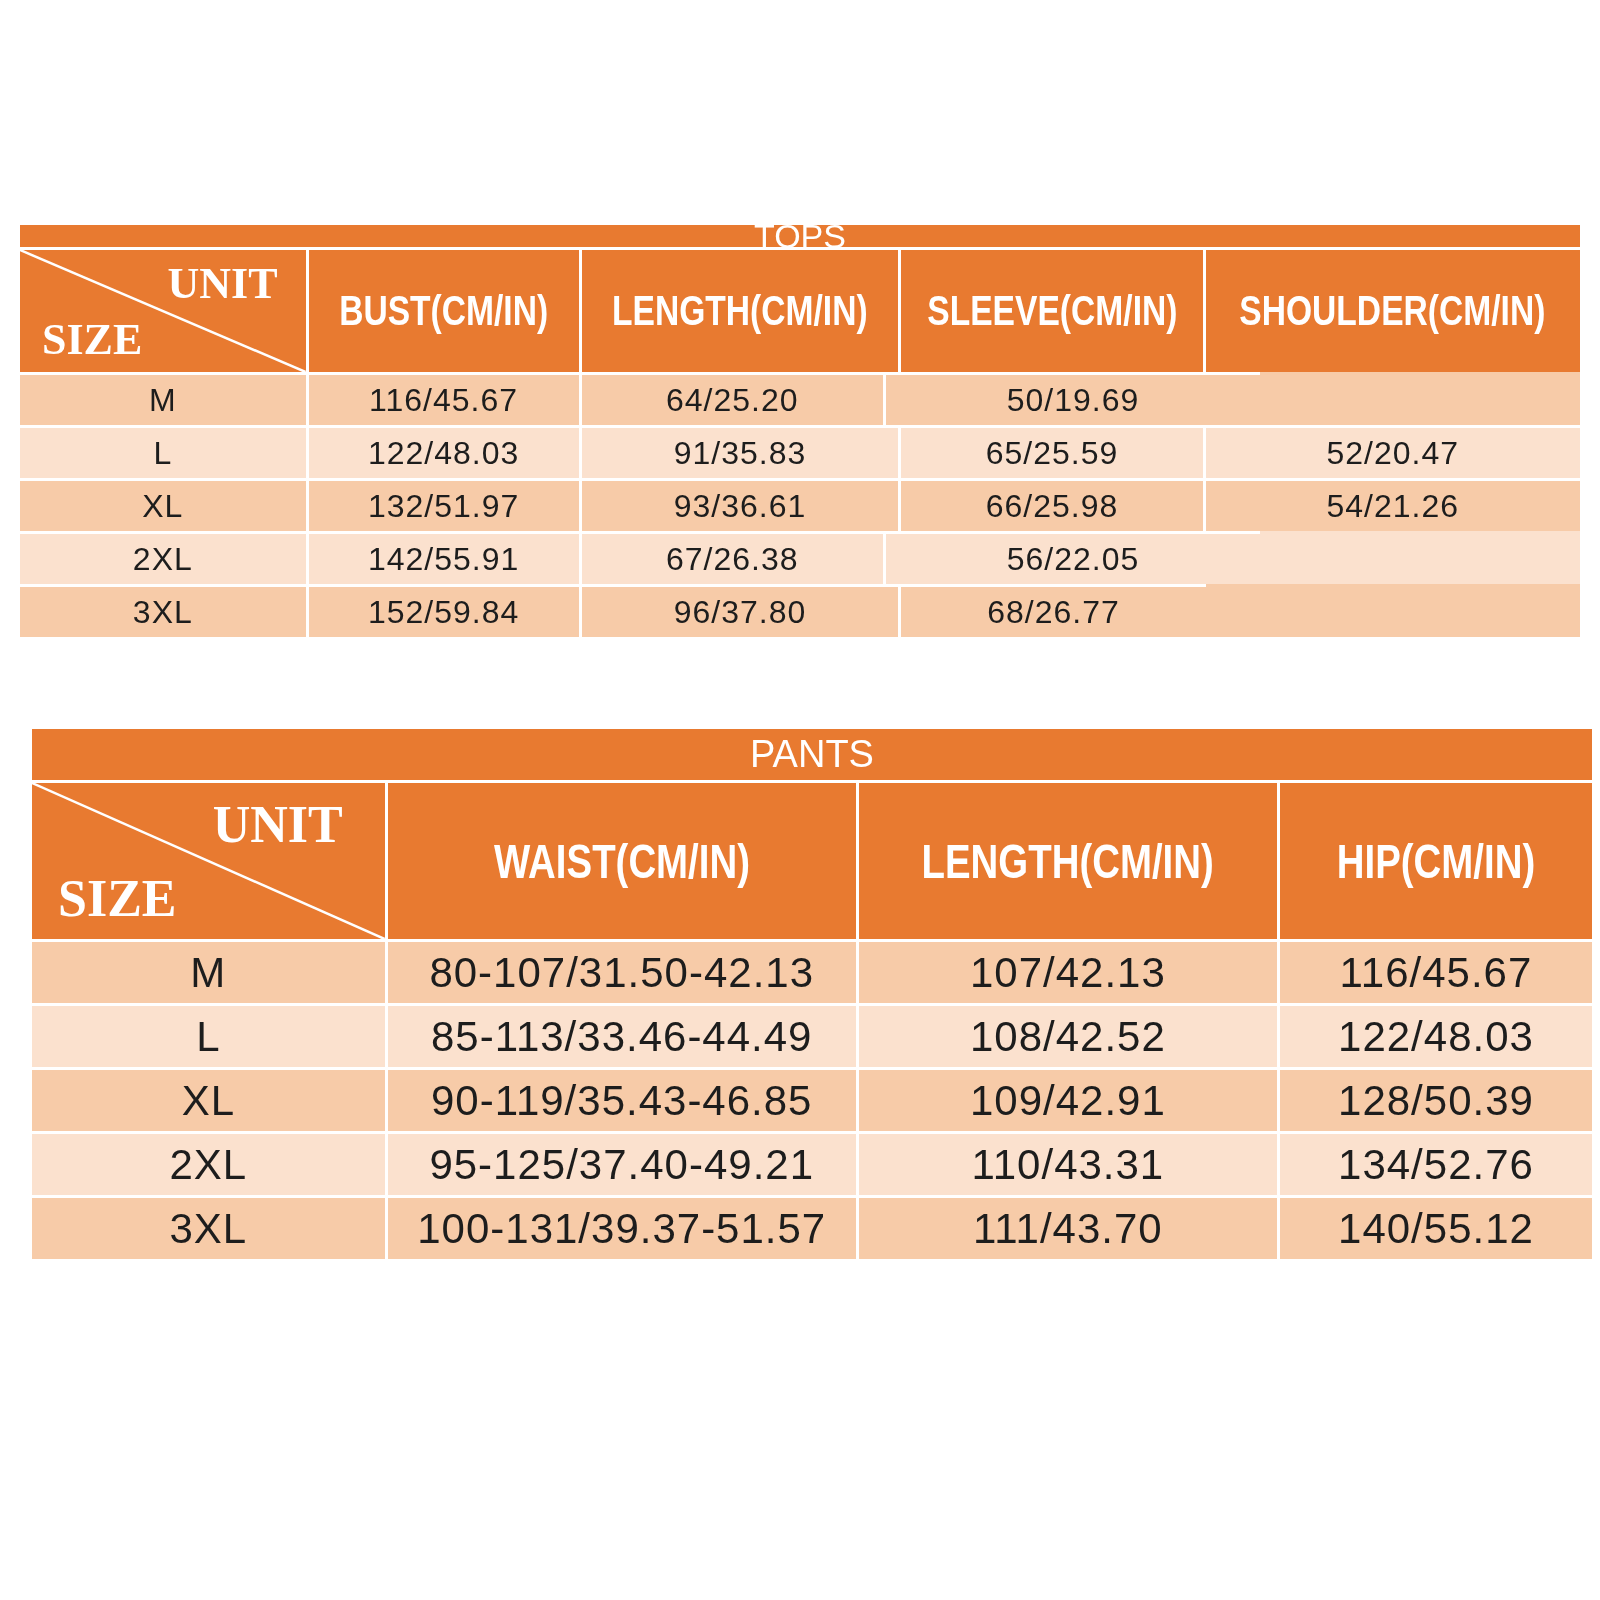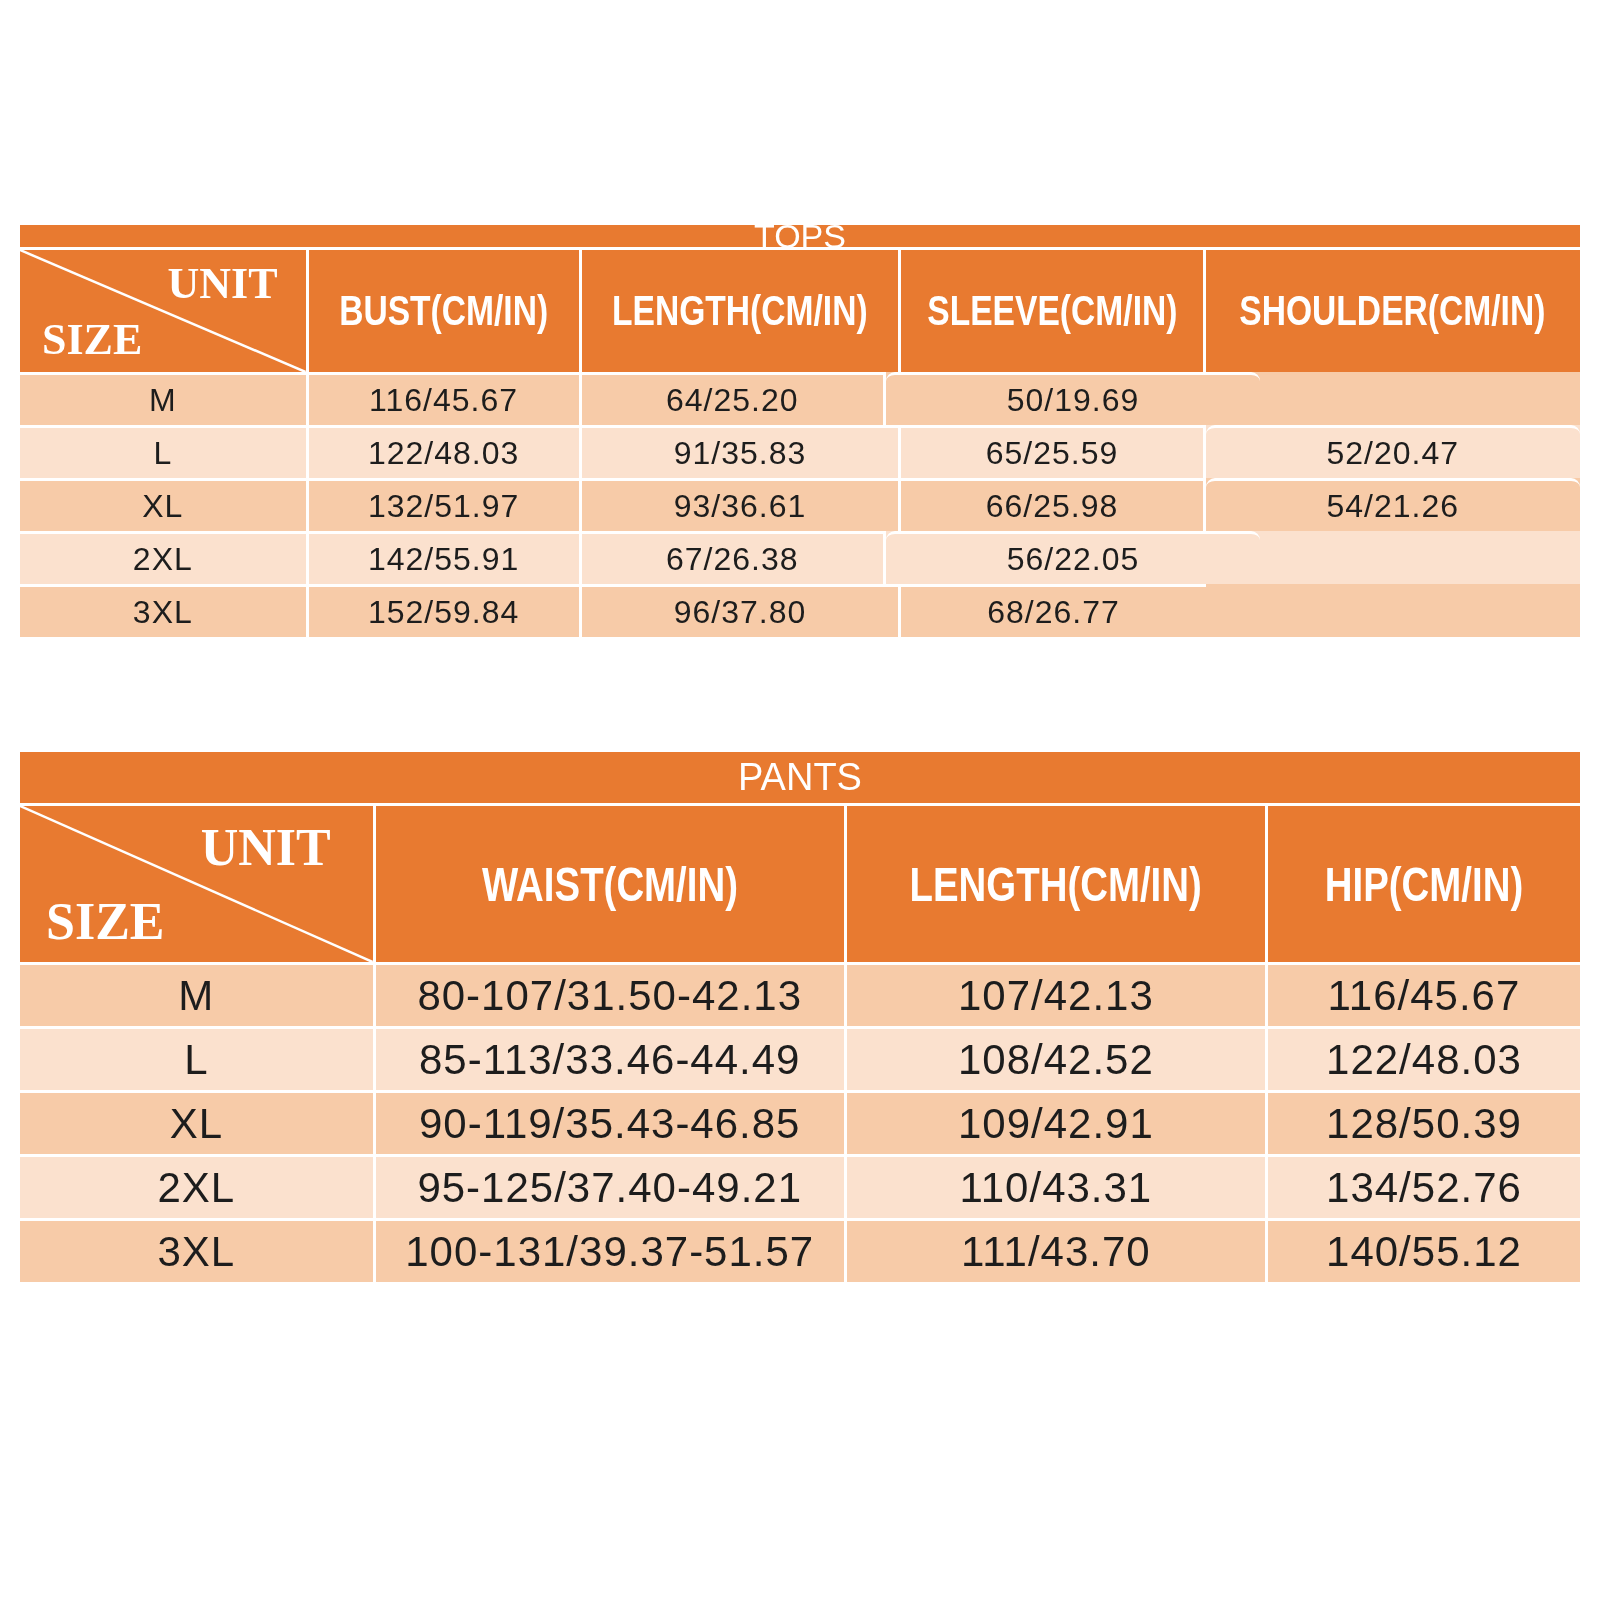--- a/index.html
+++ b/index.html
@@ -11,21 +11,21 @@
     --header_text:#FFFFFF;
   }
   html,body{margin:0;padding:0;}
   body{
     width:1600px;height:1600px;position:relative;overflow:hidden;
     background:#ffffff;
     font-family:"Liberation Sans", sans-serif;
   }
   .size-table{position:absolute;left:20px;width:1560px;}
   .tops{top:225px;}
-  .pants{top:752px;}
+  .pants{top:729px;margin-left:12px;}
 
   .title-row{
     background:var(--orange);color:var(--header_text);
     display:flex;align-items:center;justify-content:center;
     border-bottom:3px solid var(--grid);box-sizing:border-box;
   }
   .tops .title-row{height:25px;font-size:34px;}
   .pants .title-row{height:54px;font-size:38px;}
 
   .header-row{display:flex;background:var(--orange);box-sizing:border-box;}
@@ -58,21 +58,21 @@
     display:flex;align-items:center;justify-content:center;
     box-sizing:border-box;border-top:3px solid var(--grid);white-space:nowrap;
   }
   .cell:not(:last-child){border-right:3px solid var(--grid);}
 
   
   .tops .c0{width:18.5%;}
   .tops .c1{width:17.5%;}
   .tops .c2{width:20.5%;}
   .tops .c3{width:19.5%;}
-  .tops .c4{width:24%;border-radius:9px;}
+  .tops .c4{width:24%;}
   .pants .c0{width:22.8%;}
   .pants .c1{width:30.2%;}
   .pants .c2{width:27%;}
   .pants .c3{width:20%;}
 </style>
 </head>
 <body>
 
 <div class="size-table tops">
   <div class="title-row">

